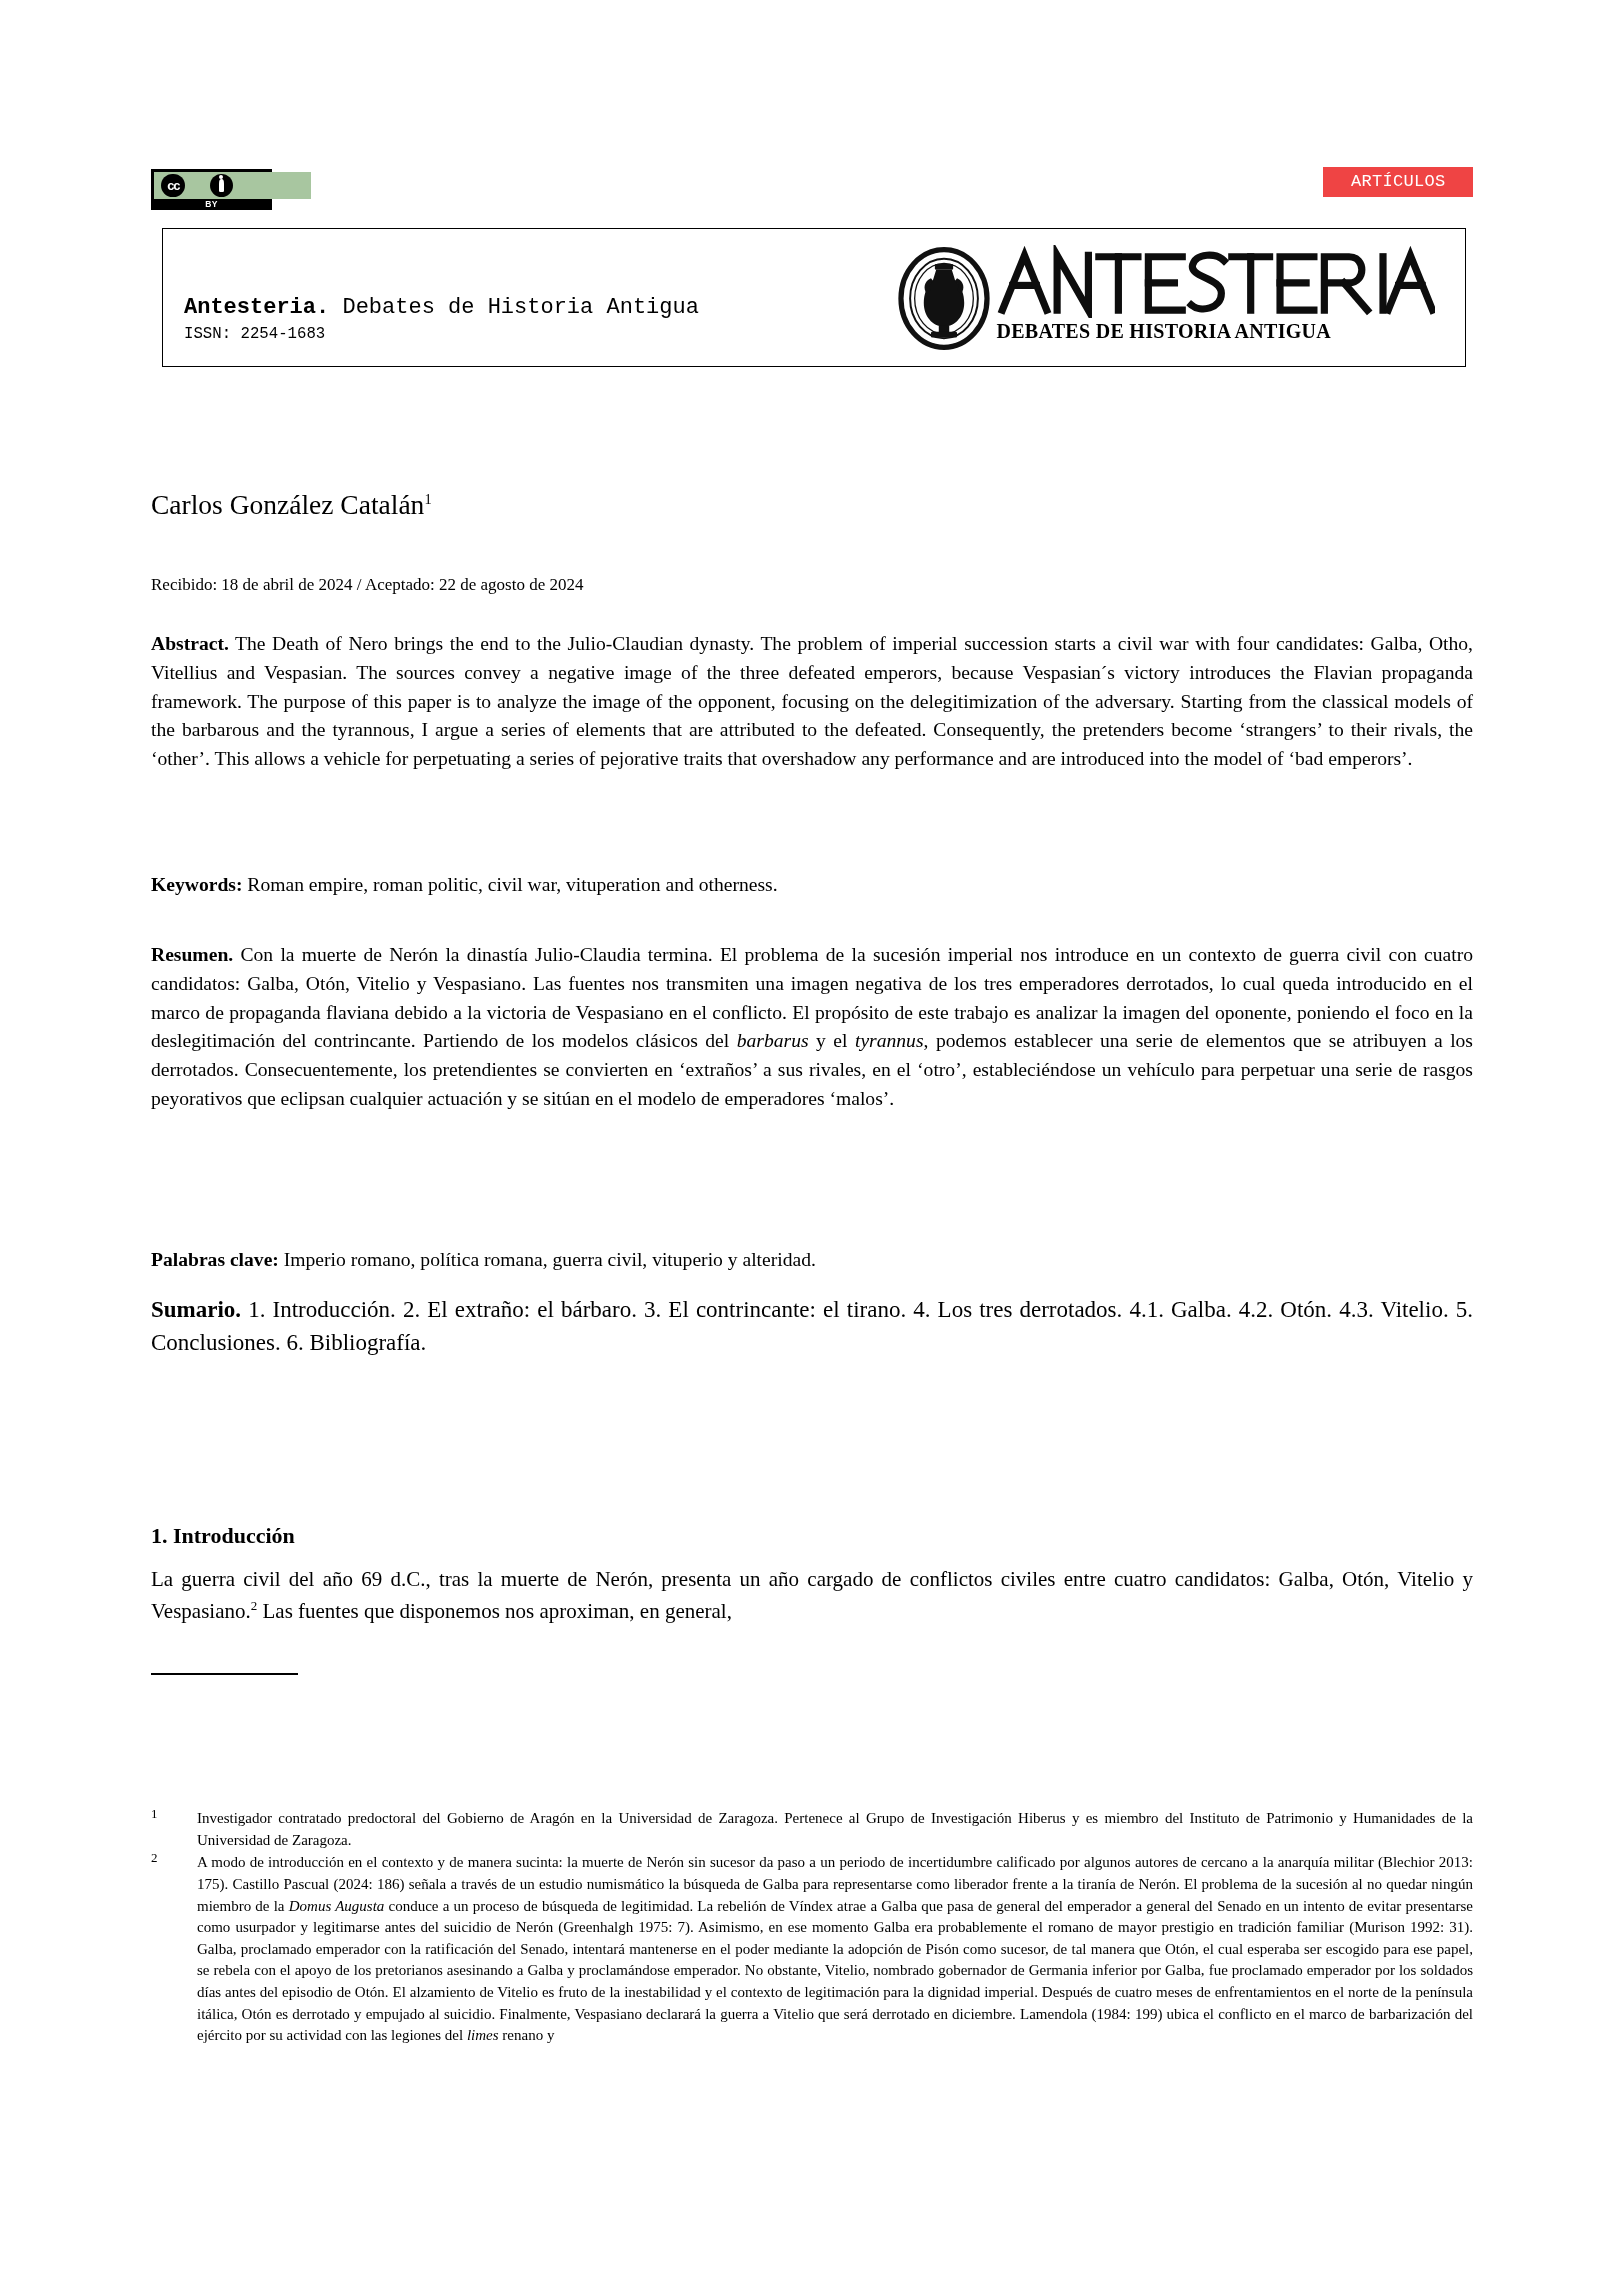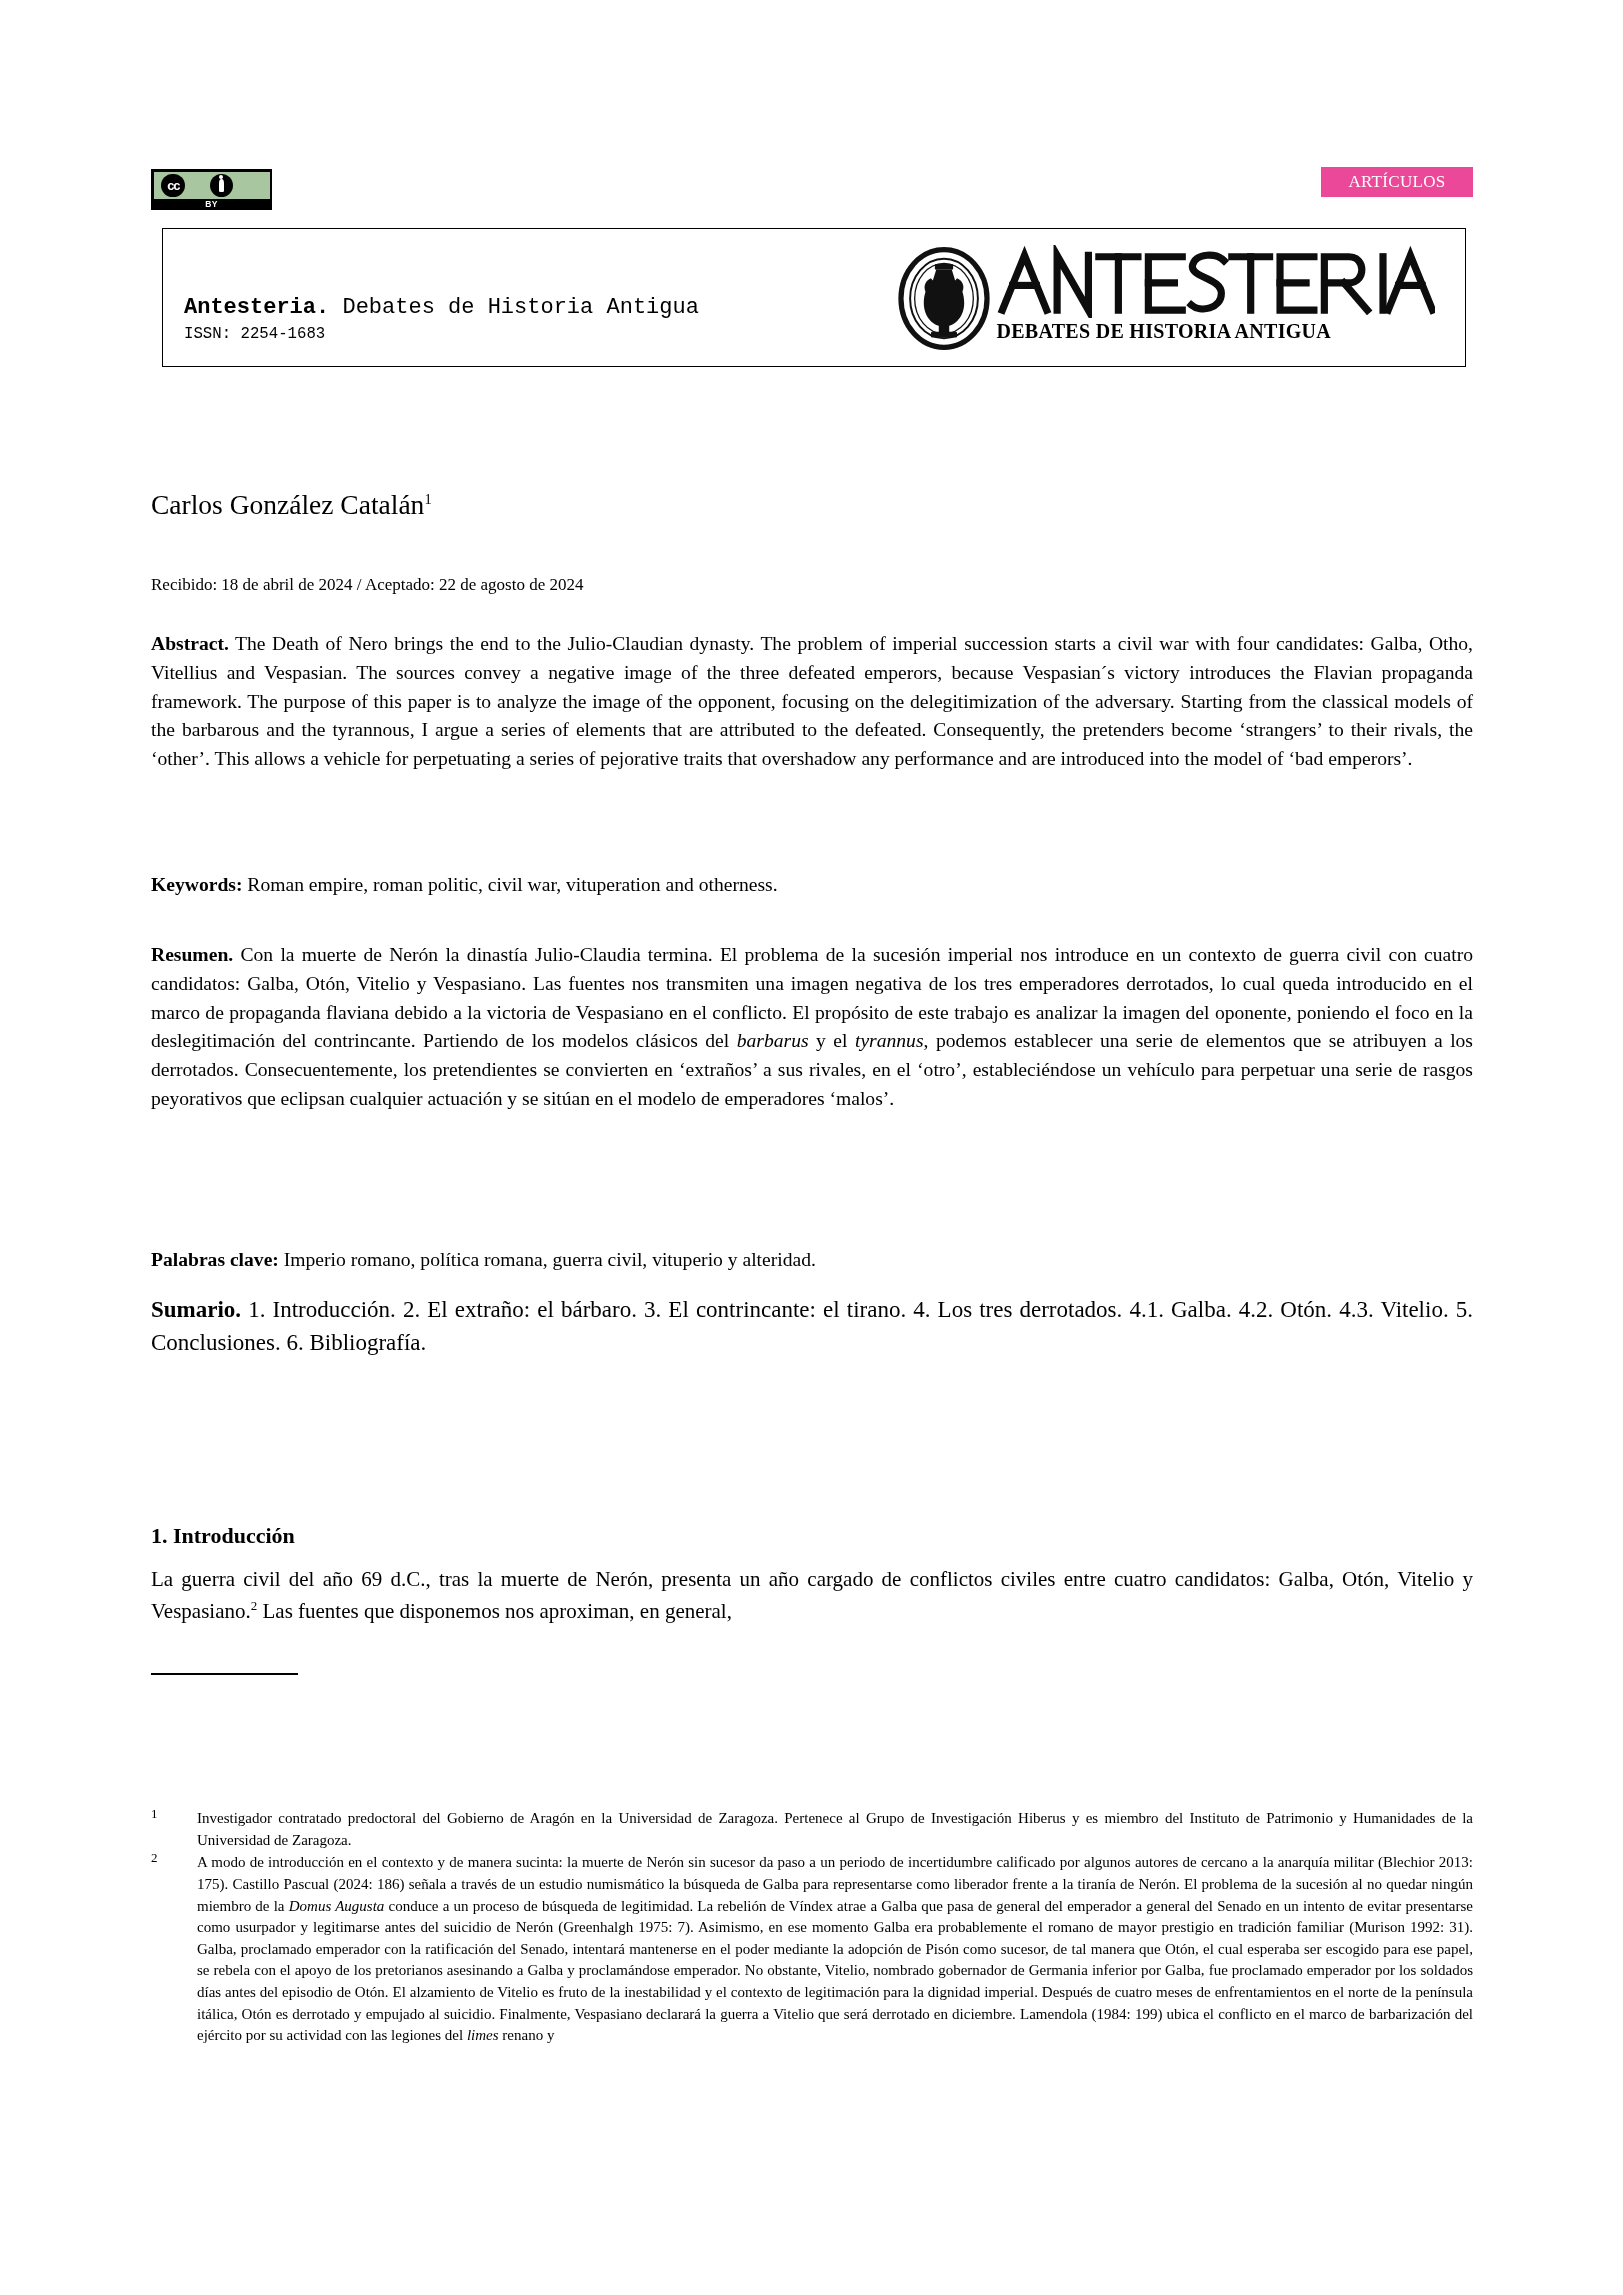--- a/index.html
+++ b/index.html
@@ -42,20 +42,21 @@
     height: 41px;
     background: #000;
     box-sizing: border-box;
     padding: 2.6px;
   }
   .cc-inner {
     position: relative;
     width: 116px;
     height: 27.5px;
     background: #a8c6a0;
+    padding-left: 41px;
   }
   .cc-circle {
     position: absolute;
     top: 2px;
     width: 23.6px;
     height: 23.6px;
     border-radius: 50%;
     background: #000;
     color: #fff;
     font-family: "Liberation Sans", sans-serif;
@@ -92,23 +93,23 @@
     font-family: "Liberation Sans", sans-serif;
     font-weight: bold;
     font-size: 8.5px;
     letter-spacing: 0.3px;
   }
 
   .articulos-tag {
     position: absolute;
     right: 0;
     top: 0;
-    background: #ec4899;
+    background: #ef4444;
     color: #ffffff;
-    font-family: Liberation Serif, serif;
+    font-family: Liberation Mono, monospace;
     font-size: 17px;
     letter-spacing: 0.3px;
     padding: 5.9px 27.5px 7.2px 27.5px;
     line-height: 1;
   }
 
   
   .masthead {
     position: absolute;
     left: 162px;

